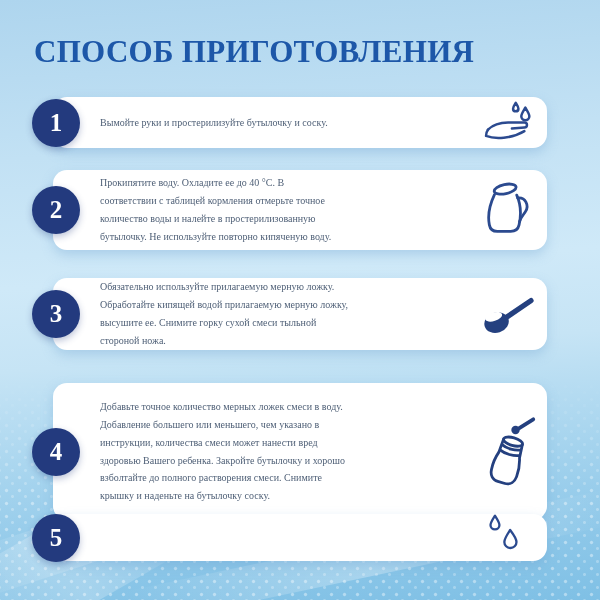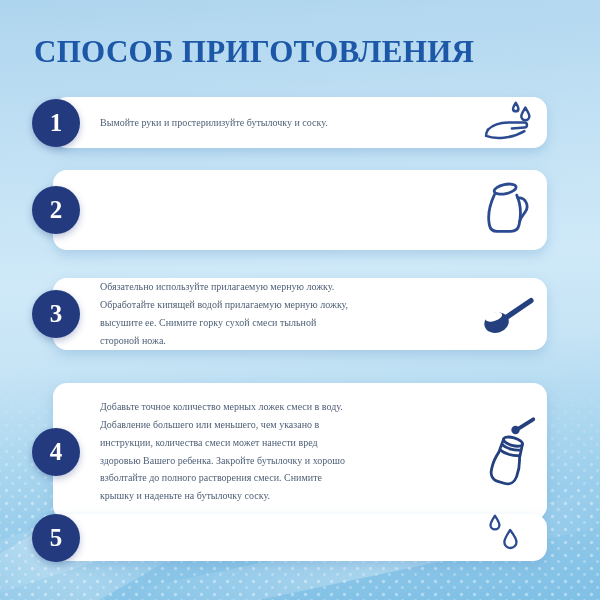--- a/index.html
+++ b/index.html
@@ -108,20 +108,24 @@
         </svg>
       </div>
     </div>
     <div class="num-badge">
       <span>1</span>
     </div>
   </div>
 
   <div class="step step2">
     <div class="card">
+      <div class="step-text">Прокипятите воду. Охладите ее до 40 °С. В
+соответствии с таблицей кормления отмерьте точное
+количество воды и налейте в простерилизованную
+бутылочку. Не используйте повторно кипяченую воду.</div>
       <div class="icon i2">
         <svg width="52" height="60" viewBox="0 0 56 64" fill="none" stroke="#2b4a8f" stroke-width="3" stroke-linecap="round" stroke-linejoin="round">
           <ellipse cx="26" cy="9.5" rx="12" ry="5" transform="rotate(-12 26 9.5)"></ellipse>
           <path d="M14.5 15.5 C10 25 7 38 9 48 C9.8 52.5 13 55 17.5 55 L32 55 C36.5 55 40 52.5 41 48 C43.5 37 42.5 25 38.5 16"></path>
           <path d="M39.5 19 C48 18 52 27 48 33.5 C46 37 43 39.5 41.5 44.5"></path>
         </svg>
       </div>
     </div>
     <div class="num-badge">
       <span>2</span>

